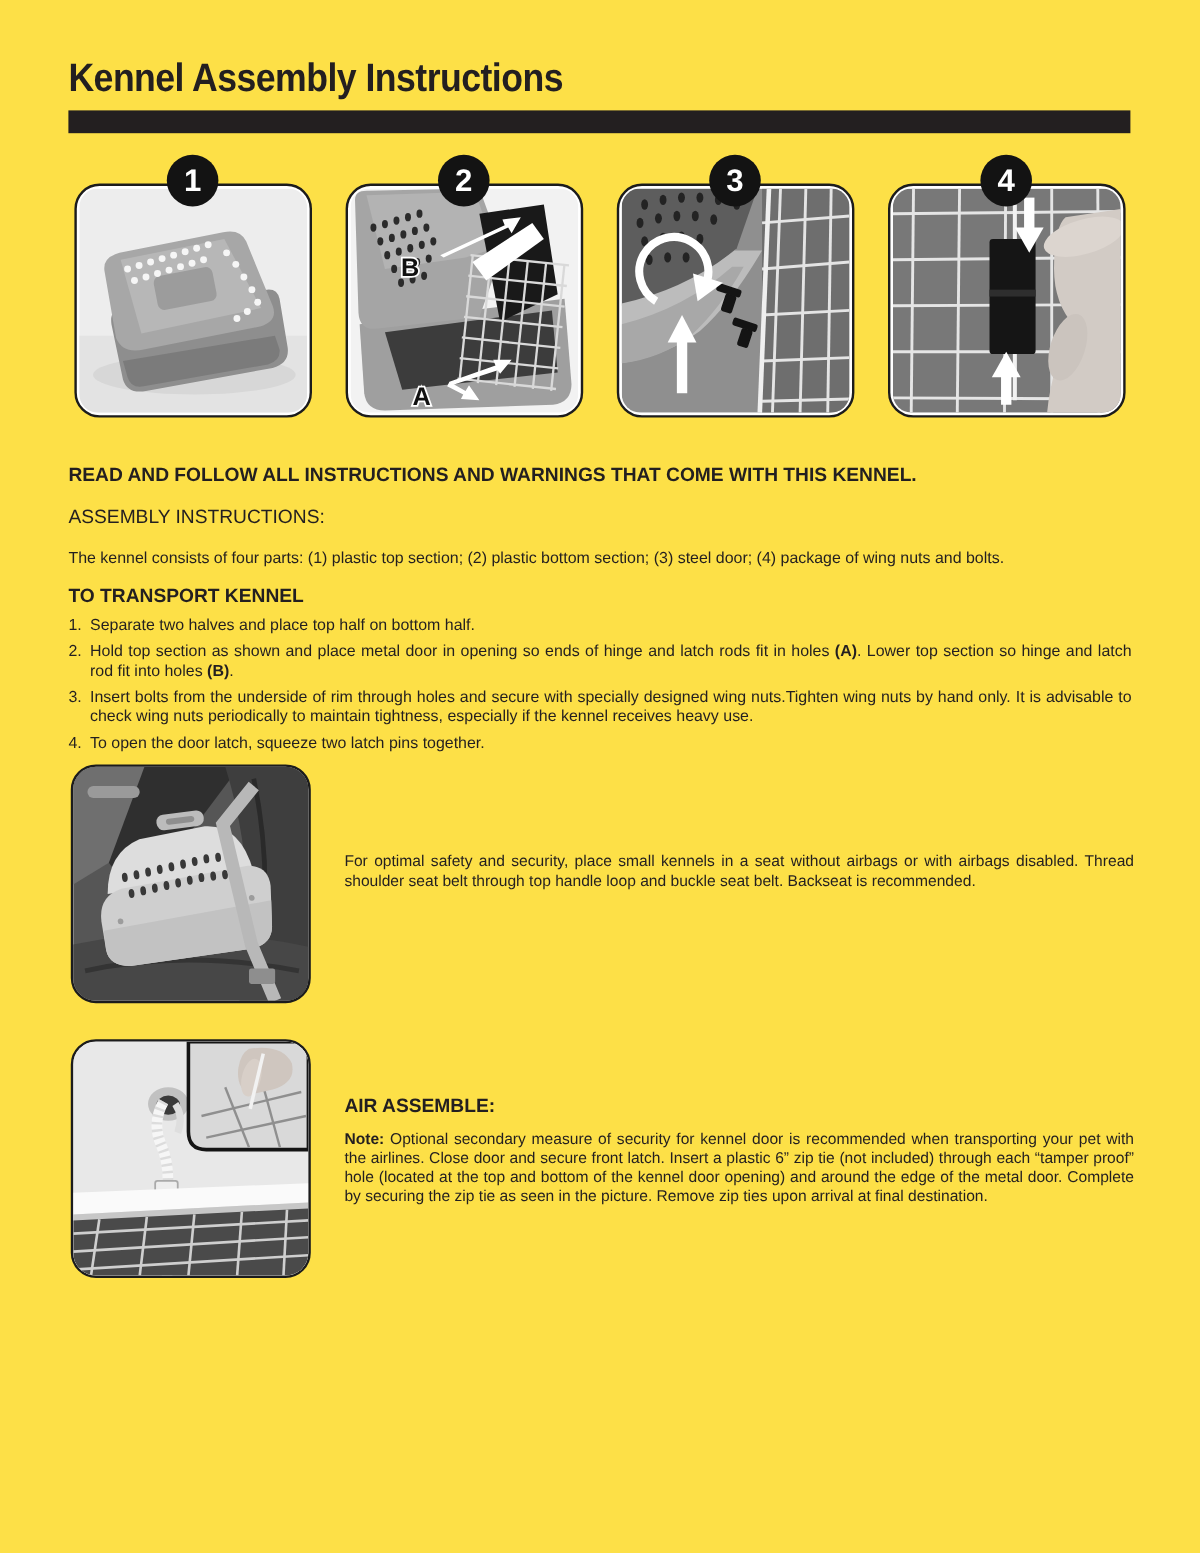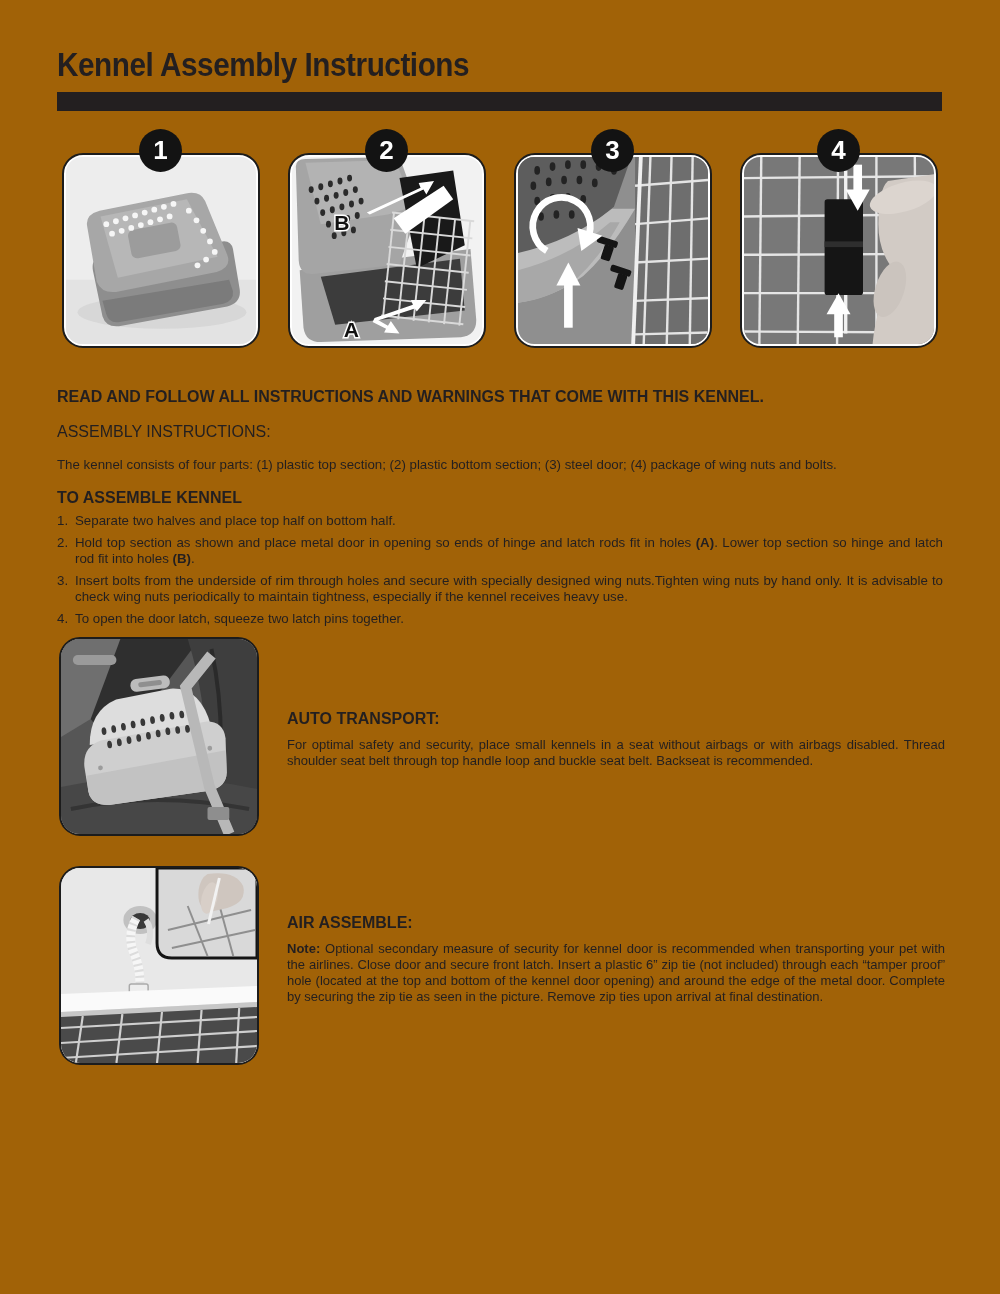--- a/index.html
+++ b/index.html
@@ -1,17 +1,17 @@
 <!DOCTYPE html>
 <html><head>
 <meta charset="utf-8">
 <style>
   html,body{margin:0;padding:0;background:#ffffff;}
   body{width:1000px;height:1294px;position:relative;font-family:"Liberation Sans",sans-serif;color:#231f20;}
-  #page{position:absolute;inset:0;background:#a16207;overflow:hidden;}
+  #page{position:absolute;inset:0;background:#fde047;overflow:hidden;}
 
   
   .title{position:absolute;left:57px;top:47px;margin:0;font-size:33px;line-height:36px;font-weight:bold;
          letter-spacing:-0.5px;transform:scaleX(.9);transform-origin:left center;white-space:nowrap;}
   .title-bar{position:absolute;left:57px;top:92px;width:885px;height:19px;background:#231f20;}
 
   
   .steps-row{position:absolute;left:62px;top:153px;display:flex;gap:28px;}
   .step-fig{position:relative;box-sizing:border-box;width:198px;height:195px;border:2px solid #1c1c1c;
             border-radius:21px;background:#fff;padding:2px;margin:0;}
@@ -260,21 +260,21 @@
       <div class="badge">
           <span>4</span>
         </div>
     </figure>
   </div>
 
   <div class="text-block">
     <h2 class="h-warning">READ AND FOLLOW ALL INSTRUCTIONS AND WARNINGS THAT COME WITH THIS KENNEL.</h2>
     <h2 class="h-section">ASSEMBLY INSTRUCTIONS:</h2>
     <p class="p-body">The kennel consists of four parts: (1) plastic top section; (2) plastic bottom section; (3) steel door; (4) package of wing nuts and bolts.</p>
-    <h2 class="h-assemble">TO ASSEMBLE KENNEL</h2>
+    <h2 class="h-assemble">TO TRANSPORT KENNEL</h2>
     <ol class="steps-list">
       <li>
         <span class="num">1.</span>
         <span class="txt">Separate two halves and place top half on bottom half.</span>
       </li>
       <li>
         <span class="num">2.</span>
         <span class="txt"><span>Hold top section as shown and place metal door in opening so ends of hinge and latch rods fit in holes </span><b>(A)</b><span>. Lower top section so hinge and latch rod fit into holes </span><b>(B)</b><span>.</span></span>
       </li>
       <li>
@@ -327,21 +327,20 @@
         </g>
         <circle cx="38" cy="122" r="2.4" fill="#9c9c9c"></circle>
           <circle cx="150" cy="116" r="2.4" fill="#9c9c9c"></circle>
       </g>
       <path d="M152 16 L126 48 L150 148 L170 195" stroke="#b8b8b8" stroke-width="11" fill="none"></path>
       <rect x="148" y="168" width="22" height="13" rx="2" fill="#8e8e8e"></rect>
     </svg>
   </figure>
 
   <div class="side-text auto-text">
-    <h3>AUTO TRANSPORT:</h3>
     <p>For optimal safety and security, place small kennels in a seat without airbags or with airbags disabled. Thread shoulder seat belt through top handle loop and buckle seat belt. Backseat is recommended.</p>
   </div>
 
   <figure class="side-fig fig-air">
     <svg viewBox="0 0 198 195" preserveAspectRatio="none">
       <rect width="198" height="195" fill="#e8e8e8"></rect>
       <ellipse cx="80" cy="52" rx="17" ry="14" fill="#c1c1c1"></ellipse>
       <ellipse cx="80" cy="53" rx="10" ry="8" fill="#3a3a3a"></ellipse>
       <path d="M76 50 Q66 68 74 86 Q82 104 79 130 L79 195" stroke="#f6f6f6" stroke-width="9" fill="none"></path>
       <path d="M76 50 Q66 68 74 86 Q82 104 79 130 L79 195" stroke="#c6c6c6" stroke-width="9" fill="none" stroke-dasharray="2 4" opacity="0.55"></path>

